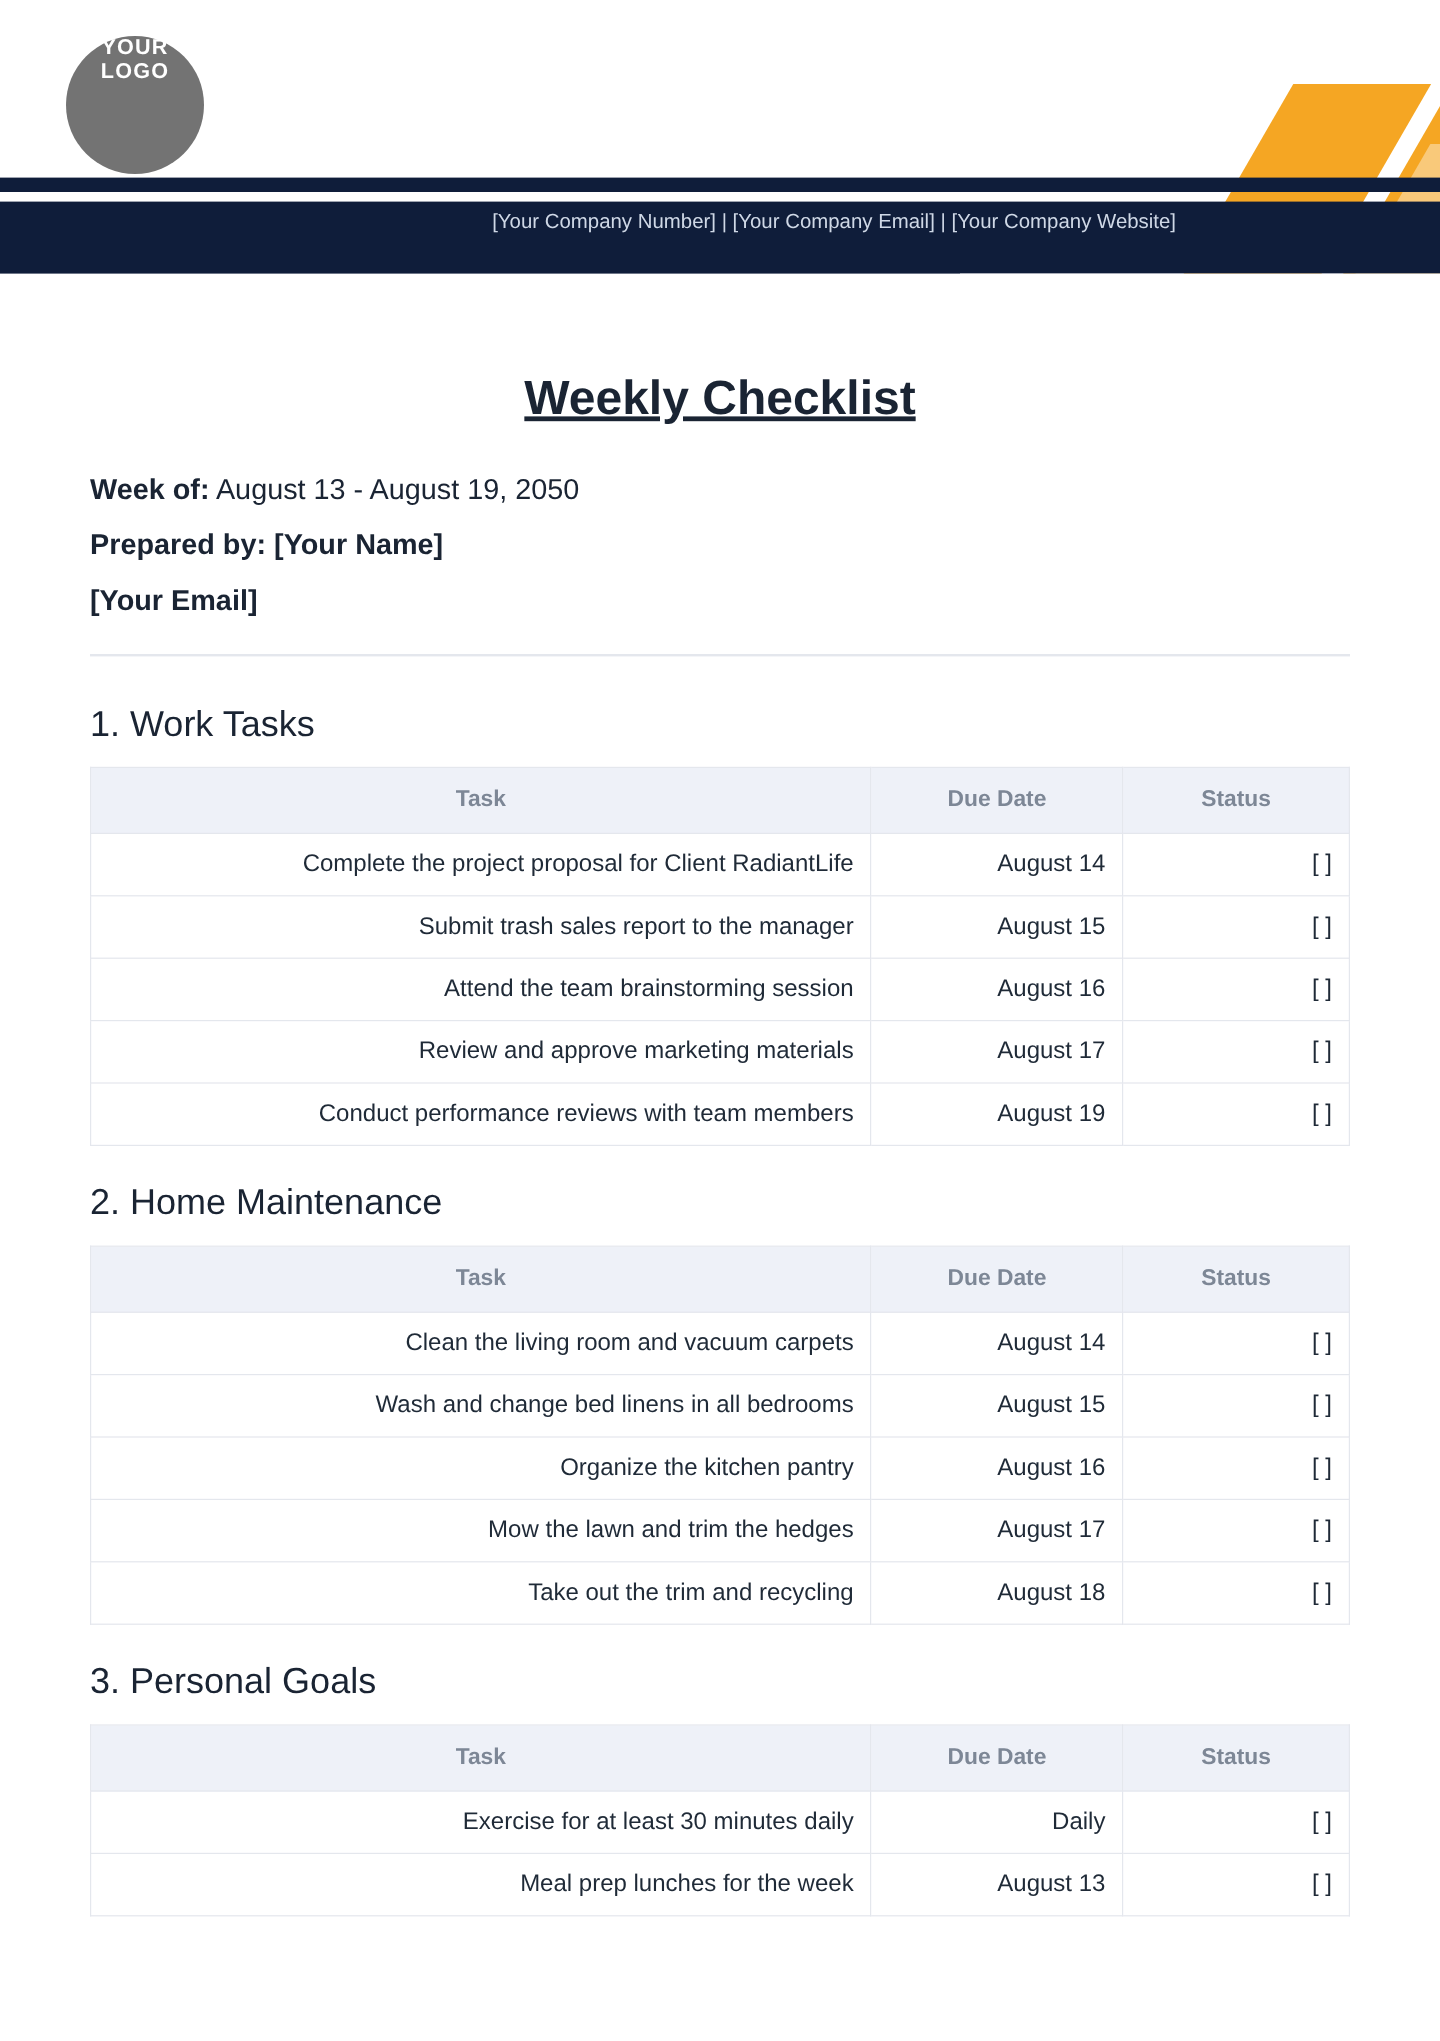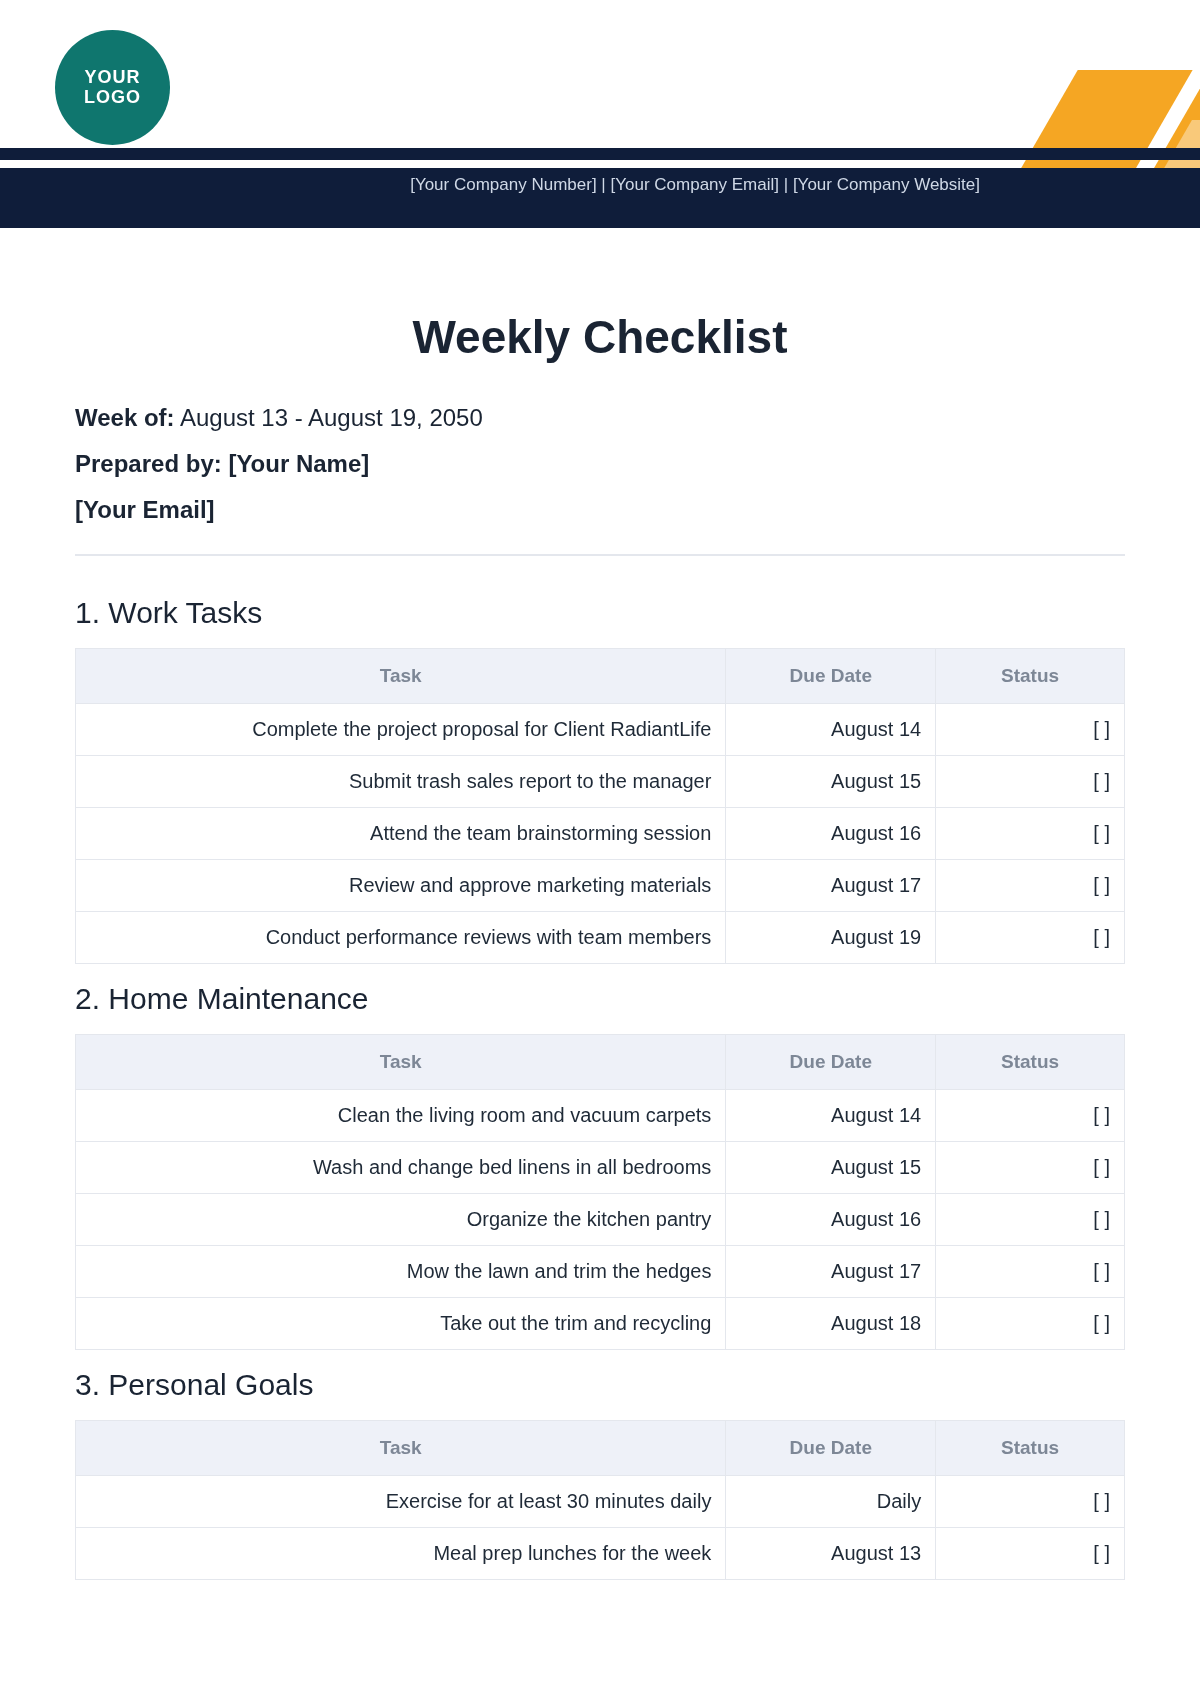--- a/index.html
+++ b/index.html
@@ -18,25 +18,24 @@
     height: 100%;
   }
   
   .logo {
     position: absolute;
     top: 30px;
     left: 55px;
     width: 115px;
     height: 115px;
     border-radius: 50%;
-    background: #0f766e;
+    background: #737373;
     display: flex;
     flex-direction: column;
     align-items: center;
-    justify-content: center;
     color: #ffffff;
     font-size: 18px;
     font-weight: 700;
     letter-spacing: 1px;
     line-height: 1.1;
     text-align: center;
   }
   
   .banner-stripe-top {
     position: absolute;
@@ -110,24 +109,25 @@
   }
   
   .content {
     position: absolute;
     top: 310px;
     left: 75px;
     width: 1050px;
   }
   .title {
     text-align: center;
-    font-size: 46px;
+    font-size: 40px;
     font-weight: 700;
     color: #1a2433;
     margin-bottom: 40px;
+    text-decoration: underline;
   }
   .meta {
     font-size: 24px;
     color: #1a2433;
     margin-bottom: 18px;
   }
   .meta .label { font-weight: 700; }
   .meta .placeholder { font-weight: 700; }
   hr.divider {
     border: none;
@@ -137,21 +137,21 @@
   .section-heading {
     font-size: 30px;
     font-weight: 400;
     color: #1a2433;
     margin-bottom: 18px;
     margin-top: 10px;
   }
   table.checklist {
     width: 100%;
     border-collapse: collapse;
-    margin-bottom: 18px;
+    margin-bottom: 31px;
   }
   table.checklist th {
     background: #eef1f8;
     color: #7d8796;
     font-weight: 600;
     font-size: 19px;
     padding: 16px 12px;
     text-align: center;
     border: 1px solid #e4e7ed;
   }

